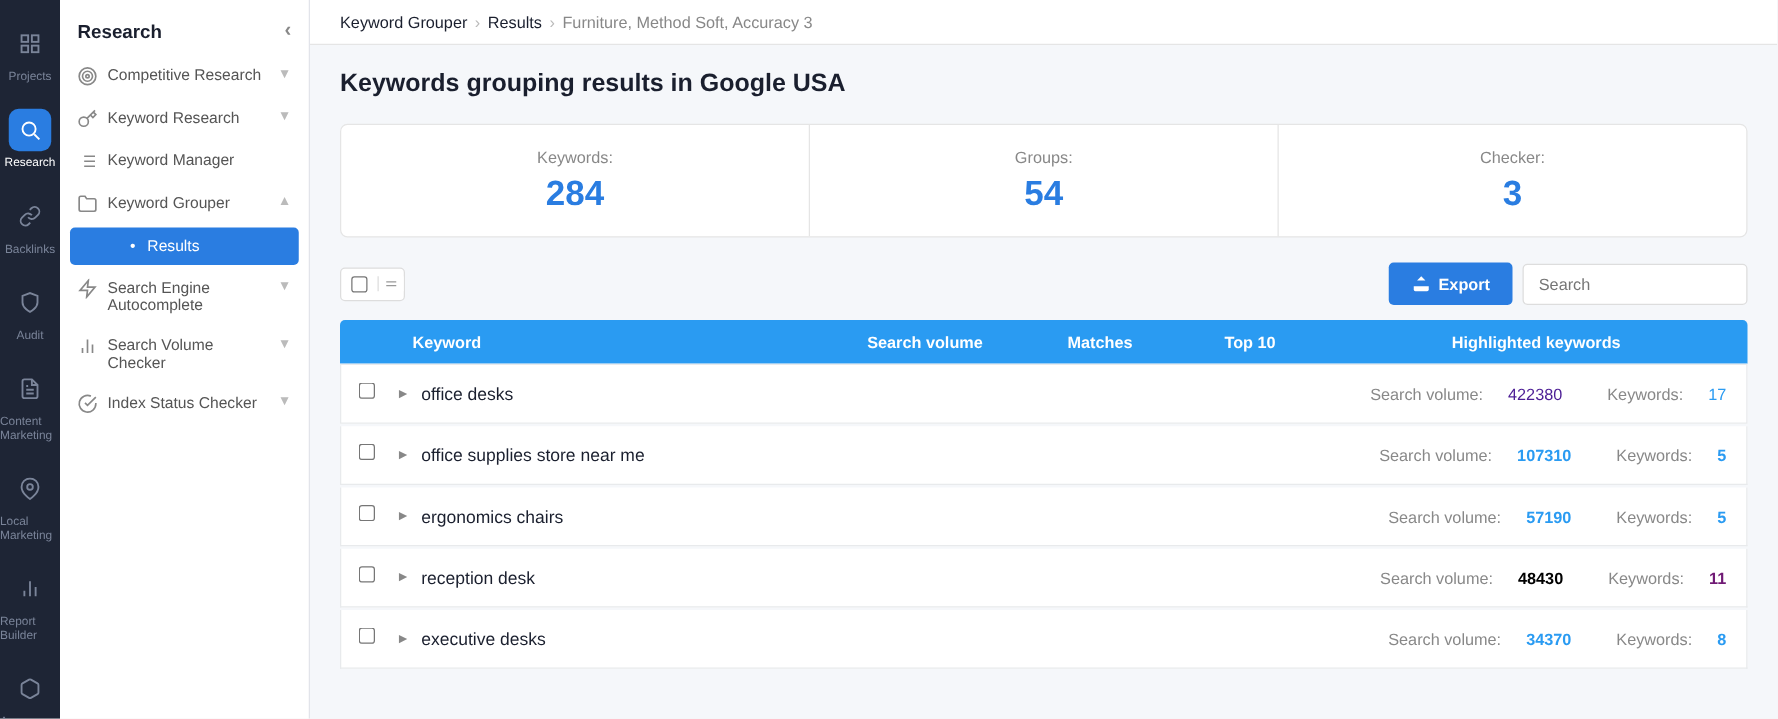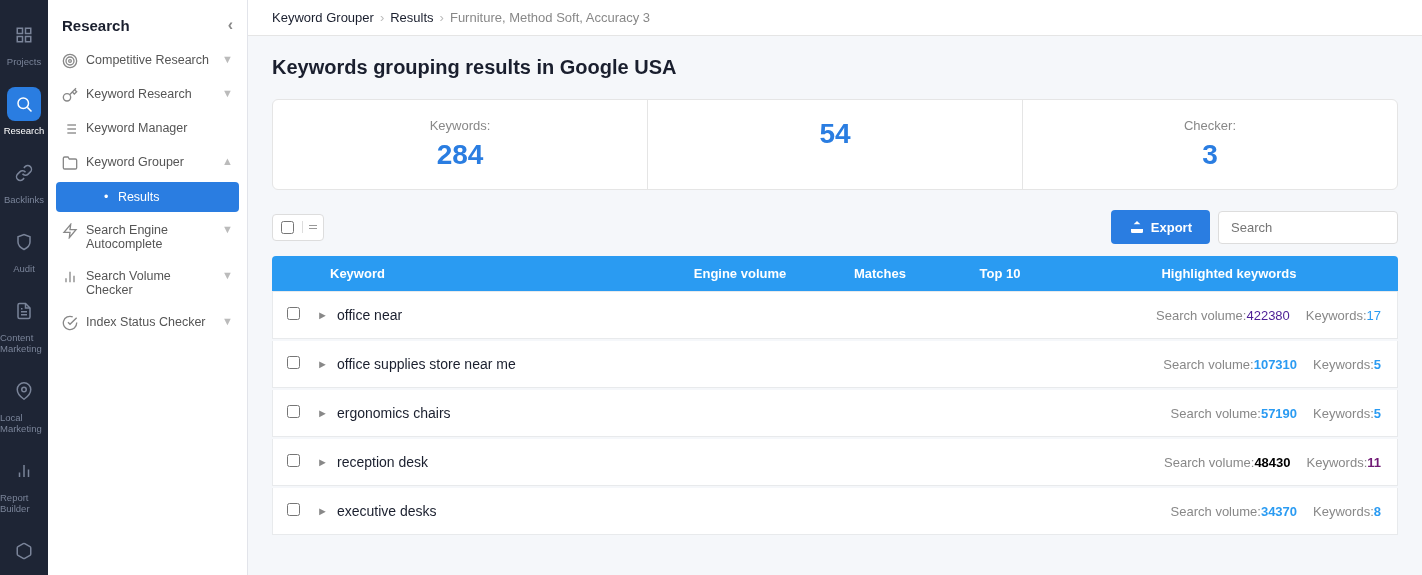--- a/index.html
+++ b/index.html
@@ -117,21 +117,21 @@
       padding: 14px 0 14px 14px;
       display: flex;
       align-items: center;
       margin-bottom: 2px;
     }
     .keyword-row:first-child { border-top: 1px solid #e8eaec; }
     .row-checkbox { width: 30px; flex-shrink: 0; }
     .row-expand { width: 20px; flex-shrink: 0; color: #888; cursor: pointer; font-size: 11px; }
     .row-keyword { flex: 1; font-size: 14px; color: #1a1f2e; font-weight: 500; }
     .row-meta {
-      display: flex; align-items: flex-end; 
+      display: flex; align-items: flex-end; gap: 20px;
       margin-right: 16px;
       font-size: 13px; color: #555;
     }
 
     
     .app-layout {
       display: flex;
       width: 1422px;
       height: 575px;
     }
@@ -398,20 +398,21 @@
 
     <div class="page-content">
       <h1 class="page-title">Keywords grouping results in Google USA</h1>
 
       <div class="stats-bar">
         <div class="stat-cell">
           <div class="stat-label">Keywords:</div>
           <div class="stat-value">284</div>
         </div>
         <div class="stat-cell">
+          <div class="stat-label">Groups:</div>
           <div class="stat-value">54</div>
         </div>
         <div class="stat-cell">
           <div class="stat-label">Checker:</div>
           <div class="stat-value">3</div>
         </div>
       </div>
 
       <div class="toolbar">
         <div class="checkbox-sort">
@@ -429,33 +430,33 @@
               <line x1="12" y1="3" x2="12" y2="15"></line>
             </svg>
           <span>Export</span>
         </button>
         <input type="text" class="search-input" placeholder="Search" style="">
       </div>
 
       <div class="table-header">
         <div class="th"></div>
         <div class="th keyword-col">Keyword</div>
-        <div class="th">Engine volume</div>
+        <div class="th">Search volume</div>
         <div class="th">Matches</div>
         <div class="th">Top 10</div>
         <div class="th">Highlighted keywords</div>
       </div>
 
       <div class="table-body" id="table-body">
       <div class="keyword-row">
     <div class="row-checkbox">
       <input type="checkbox" style="">
     </div>
     <div class="row-expand">►</div>
-    <div class="row-keyword">office near</div>
+    <div class="row-keyword">office desks</div>
     <div class="row-meta">
       <span style="color:#888">Search volume:</span>
       <span style="color:#4c1d95;font-weight:400">422380</span>
       <span style="color:#888;margin-left:16px">Keywords:</span>
       <span style="color:#2a9bf2;font-weight:400">17</span>
     </div>
   </div>
           <div class="keyword-row">
     <div class="row-checkbox">
       <input type="checkbox" style="">

